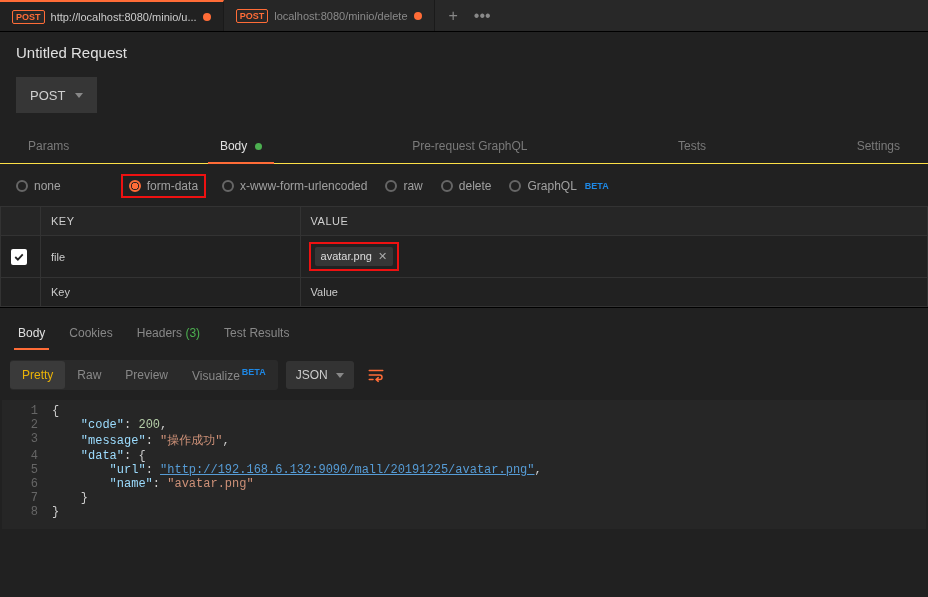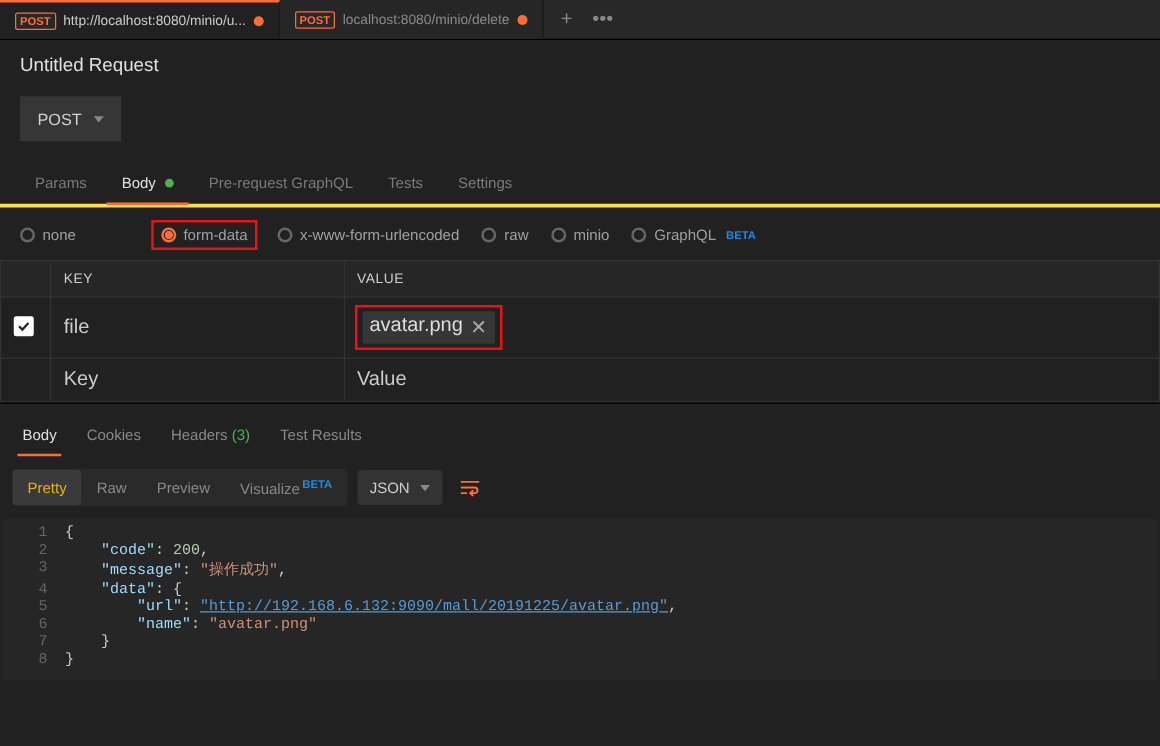--- a/index.html
+++ b/index.html
@@ -70,21 +70,21 @@
     background: #262626;
     color: #ccc;
     border: none;
     outline: 2px solid #e11;
     padding: 0 10px;
     font-size: 13px;
     margin-left: 2px;
   }
 
   
-  .req-tabs { display: flex; gap: 4px; padding: 0 16px; border-bottom: 3px solid #fde047; }
+  .req-tabs { display: flex; gap: 4px; padding: 0 16px; border-bottom: 1px solid #fde047; justify-content: space-between; }
   .req-tab {
     padding: 8px 12px 10px;
     color: #7a7a7a;
     font-size: 12px;
     cursor: pointer;
     position: relative;
   }
   .req-tab .count { color: #4caf50; }
   .req-tab.active { color: #e0e0e0; }
   .req-tab.active::after {
@@ -100,21 +100,21 @@
   .radio-opt.selected .radio-circle { border-color: #ff6c37; background: radial-gradient(circle, #ff6c37 55%, transparent 60%); }
   .radio-opt.selected-box { outline: 2px solid #e11; padding: 3px 6px; margin-left: 44px; }
   .beta { color: #1e88e5; font-size: 9px; font-weight: bold; vertical-align: super; margin-left:2px;}
 
   
   .kv-table { width: 100%; border-collapse: collapse; }
   .kv-table th, .kv-table td {
     border: 1px solid #333;
     padding: 8px 10px;
     text-align: left;
-    font-size: 16px;
+    font-size: 11px;
     font-weight: normal;
   }
   .kv-table th { color: #cfcfcf; background: #262626; font-size: 11px; letter-spacing: .5px;}
   .kv-table td { color: #ccc; background: #212121; }
   .col-check { width: 40px; text-align: center; }
   .checkbox {
     width: 16px; height: 16px; background: #fff; display:inline-flex;
     align-items:center; justify-content:center; border-radius:2px;
   }
   .checkbox svg { width:12px; height:12px; }
@@ -205,21 +205,21 @@
   <div class="radio-opt">
     <span class="radio-circle"></span>
     <span>x-www-form-urlencoded</span>
   </div>
   <div class="radio-opt">
     <span class="radio-circle"></span>
     <span>raw</span>
   </div>
   <div class="radio-opt">
     <span class="radio-circle"></span>
-    <span>minio</span>
+    <span>delete</span>
   </div>
   <div class="radio-opt">
     <span class="radio-circle"></span>
     <span>GraphQL</span>
       <span class="beta">BETA</span>
   </div>
 </div>
 
 <table class="kv-table">
   <thead>

